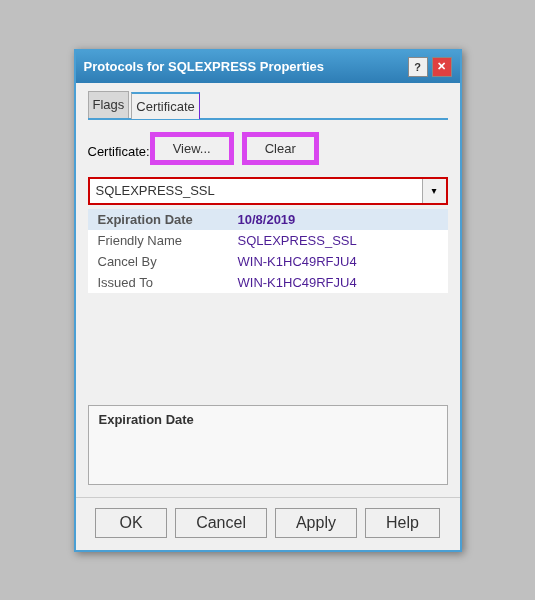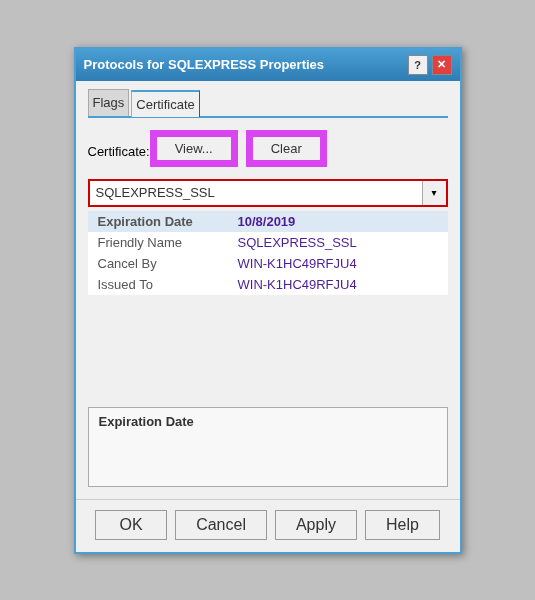--- a/index.html
+++ b/index.html
@@ -80,21 +80,21 @@
     }
     .top-row {
       display: flex;
       justify-content: flex-end;
       gap: 8px;
       margin-bottom: 6px;
     }
     .btn {
       padding: 4px 18px;
       background: #f0f0f0;
-      border: 7px solid #d946ef;
+      border: 5px solid #d946ef;
       cursor: pointer;
       font-size: 13px;
       color: #333;
     }
     .cert-select-row {
       display: flex;
       align-items: center;
       border: 2px solid #cc0000;
       background: white;
       margin-bottom: 2px;

